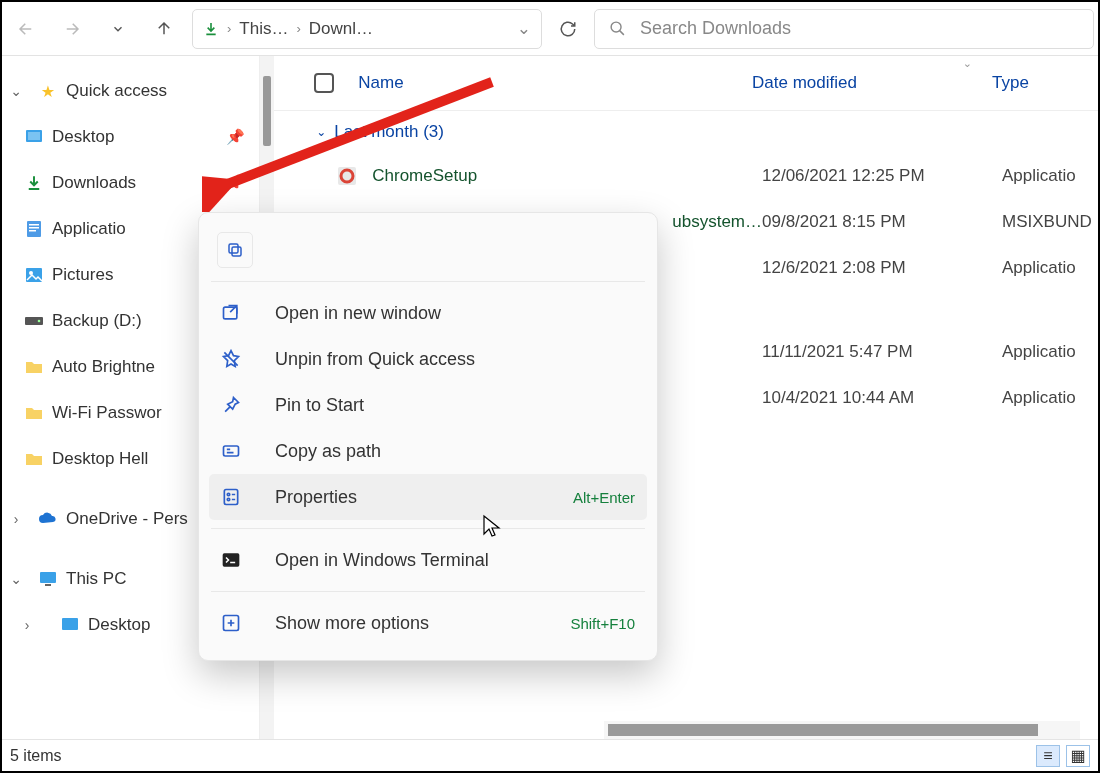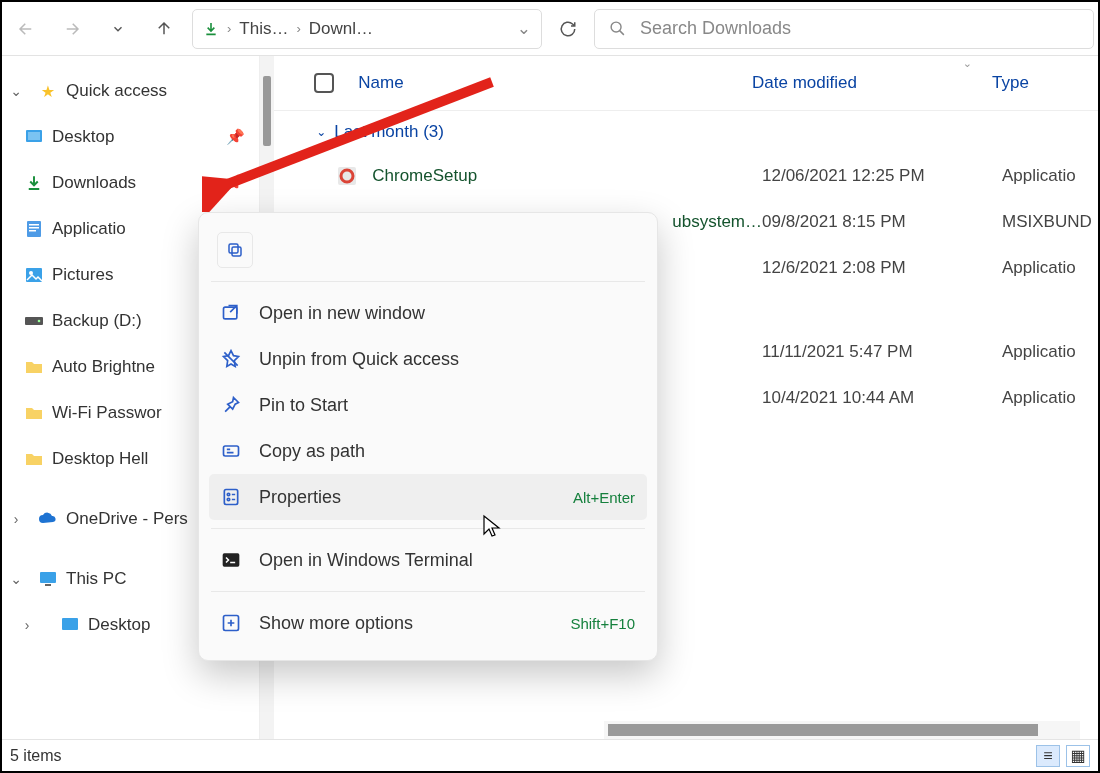--- a/index.html
+++ b/index.html
@@ -36,21 +36,21 @@
   .file .fdate{width:240px;color:#444}
   .file .ftype{width:96px;color:#444;overflow:hidden}
   .status{position:absolute;bottom:0;left:0;right:0;height:32px;border-top:1px solid #e4e4e4;display:flex;align-items:center;padding:0 8px;font-size:16px;color:#333}
   .status .viewbtn{width:24px;height:22px;border:1px solid #9cc2e8;margin-left:6px;display:flex;align-items:center;justify-content:center}
   .hscroll{position:absolute;bottom:0;left:330px;right:18px;height:18px;background:#f6f6f6}
   .hscroll .thumb{position:absolute;top:3px;height:12px;left:4px;width:430px;background:#9a9a9a}
   .ctx{position:absolute;left:196px;top:210px;width:460px;background:#fafafa;border:1px solid #e6e6e6;border-radius:10px;box-shadow:0 14px 36px rgba(0,0,0,.22);padding:14px 10px}
   .ctx .toprow{height:46px;display:flex;align-items:center;padding-left:8px}
   .ctx .cpbtn{width:36px;height:36px;border:1px solid #e8e8e8;border-radius:5px;display:flex;align-items:center;justify-content:center}
   .ctx .sep{height:1px;background:#e8e8e8;margin:8px 2px}
-  .ctx .item{height:46px;display:flex;align-items:center;border-radius:5px;padding:0 12px;font-size:18px;gap:18px}
+  .ctx .item{height:46px;display:flex;align-items:center;border-radius:5px;padding:0 12px;font-size:18px;gap:34px}
   .ctx .item:hover,.ctx .hover{background:#efefef}
   .ctx .sc{margin-left:auto;color:#15803d;font-size:15px}
   .cursor{position:absolute;left:480px;top:512px;font-size:20px;color:#000;pointer-events:none}
   .arrow{position:absolute;left:200px;top:70px;width:300px;height:140px;pointer-events:none}
   .tree-spacer{height:14px}
   .file-area{flex:1;display:flex;flex-direction:column;position:relative}
   svg{display:block}
 </style>
 </head>
 <body>

